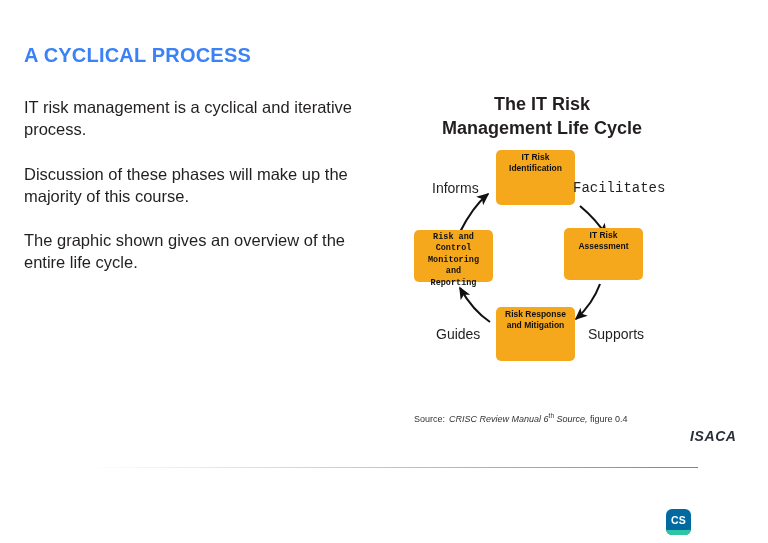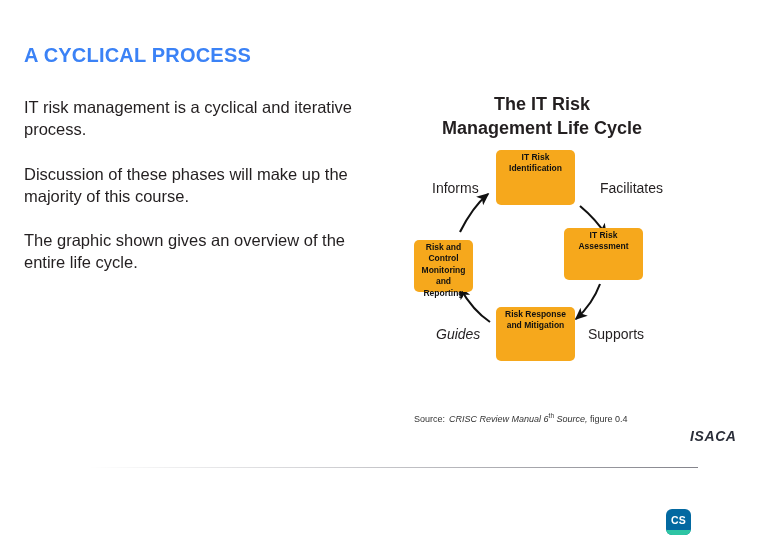--- a/index.html
+++ b/index.html
@@ -84,32 +84,32 @@
     justify-content: center;
     box-sizing: border-box;
     padding: 2px 4px;
   }
   .cycle-box .txt { display: block; }
   .cycle-box .txt span { display: block; }
 
   #box-identification { left: 104px; top: 58px;  width: 79px; height: 55px; }
   #box-assessment     { left: 172px; top: 136px; width: 79px; height: 52px; }
   #box-response       { left: 104px; top: 215px; width: 79px; height: 54px; }
-  #box-monitoring     { left: 22px;  top: 148px; width: 59px; height: 52px; }
+  #box-monitoring     { left: 22px;  top: 138px; width: 79px; height: 52px; font-family: Liberation Mono, monospace; }
 
   .edge-label {
     position: absolute;
     font-size: 14px;
     color: #231f20;
     white-space: nowrap;
   }
   #label-informs     { left: 40px;  top: 88px; }
-  #label-facilitates { left: 208px; top: 88px; }
+  #label-facilitates { left: 181px; top: 88px; font-family: Liberation Mono, monospace; }
   #label-supports    { left: 196px; top: 234px; }
-  #label-guides      { left: 44px;  top: 234px; font-style: italic; }
+  #label-guides      { left: 44px;  top: 234px; }
 
   #arrows {
     position: absolute;
     left: 0; top: 0;
     width: 300px;
     height: 300px;
     pointer-events: none;
   }
 
   

